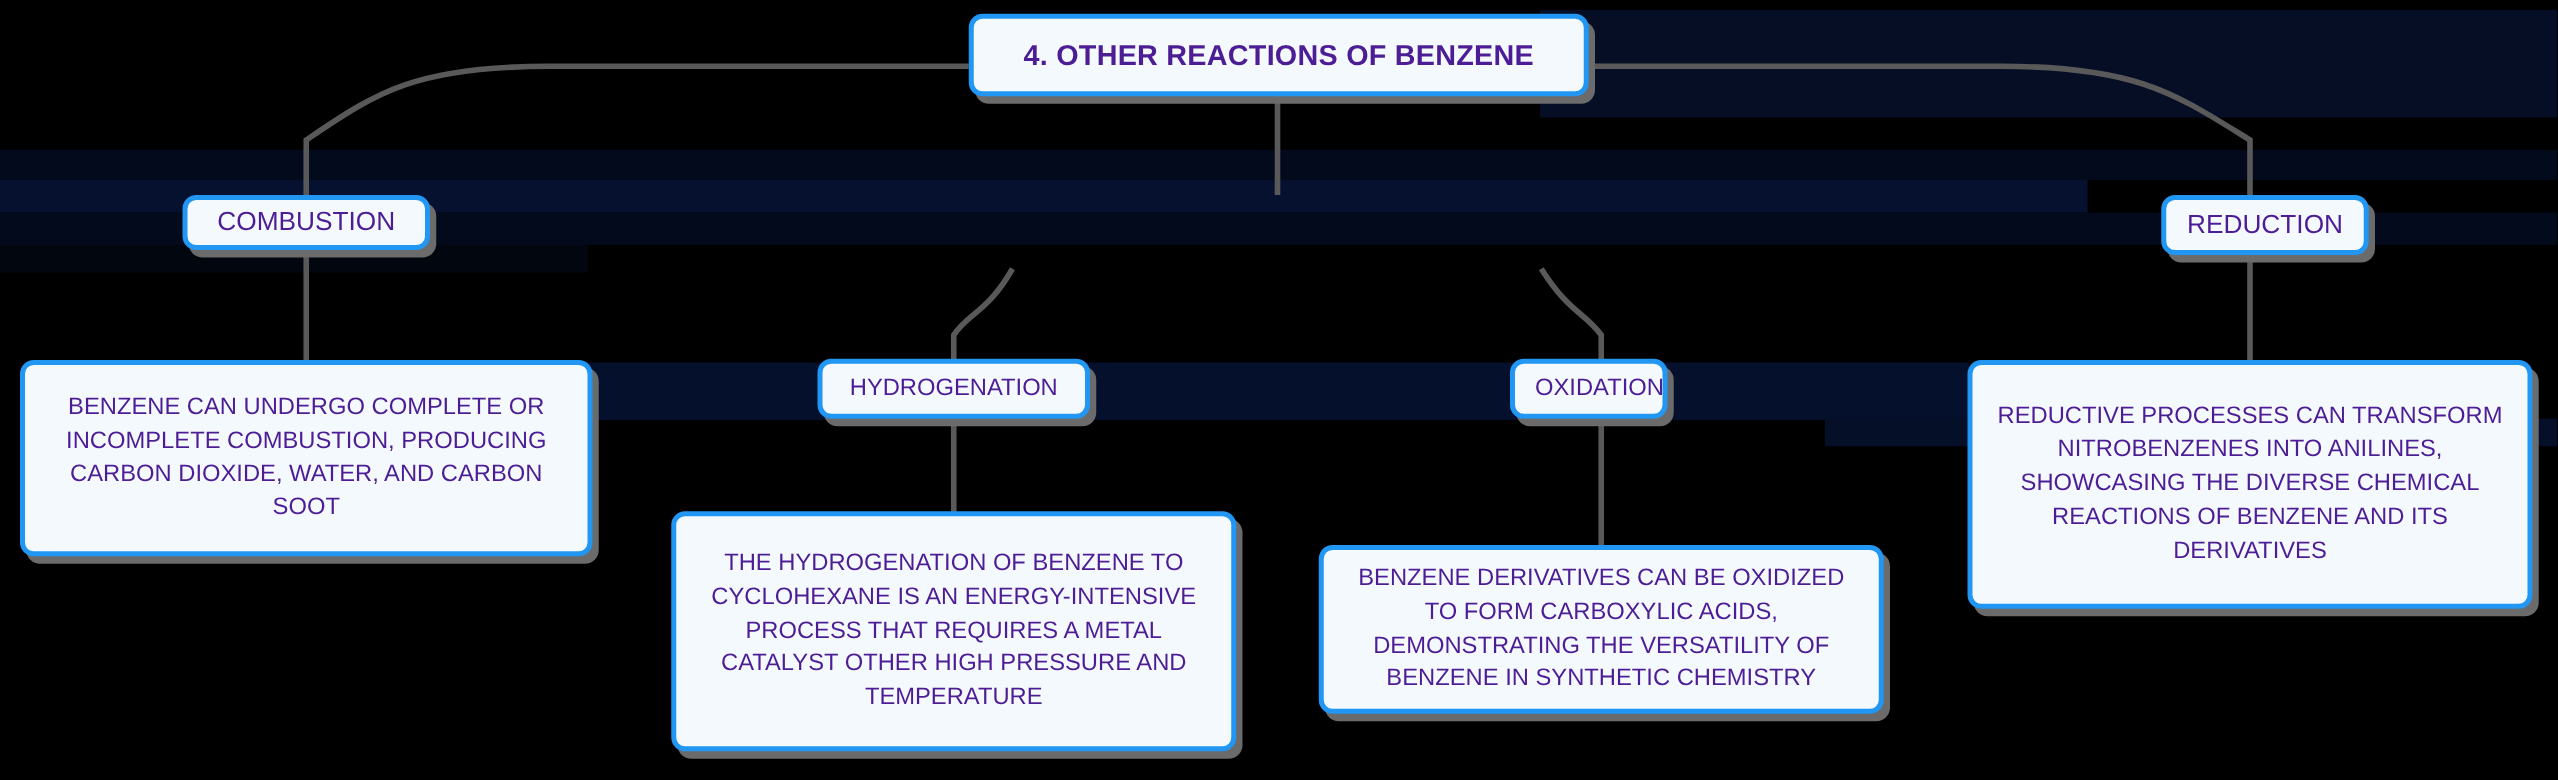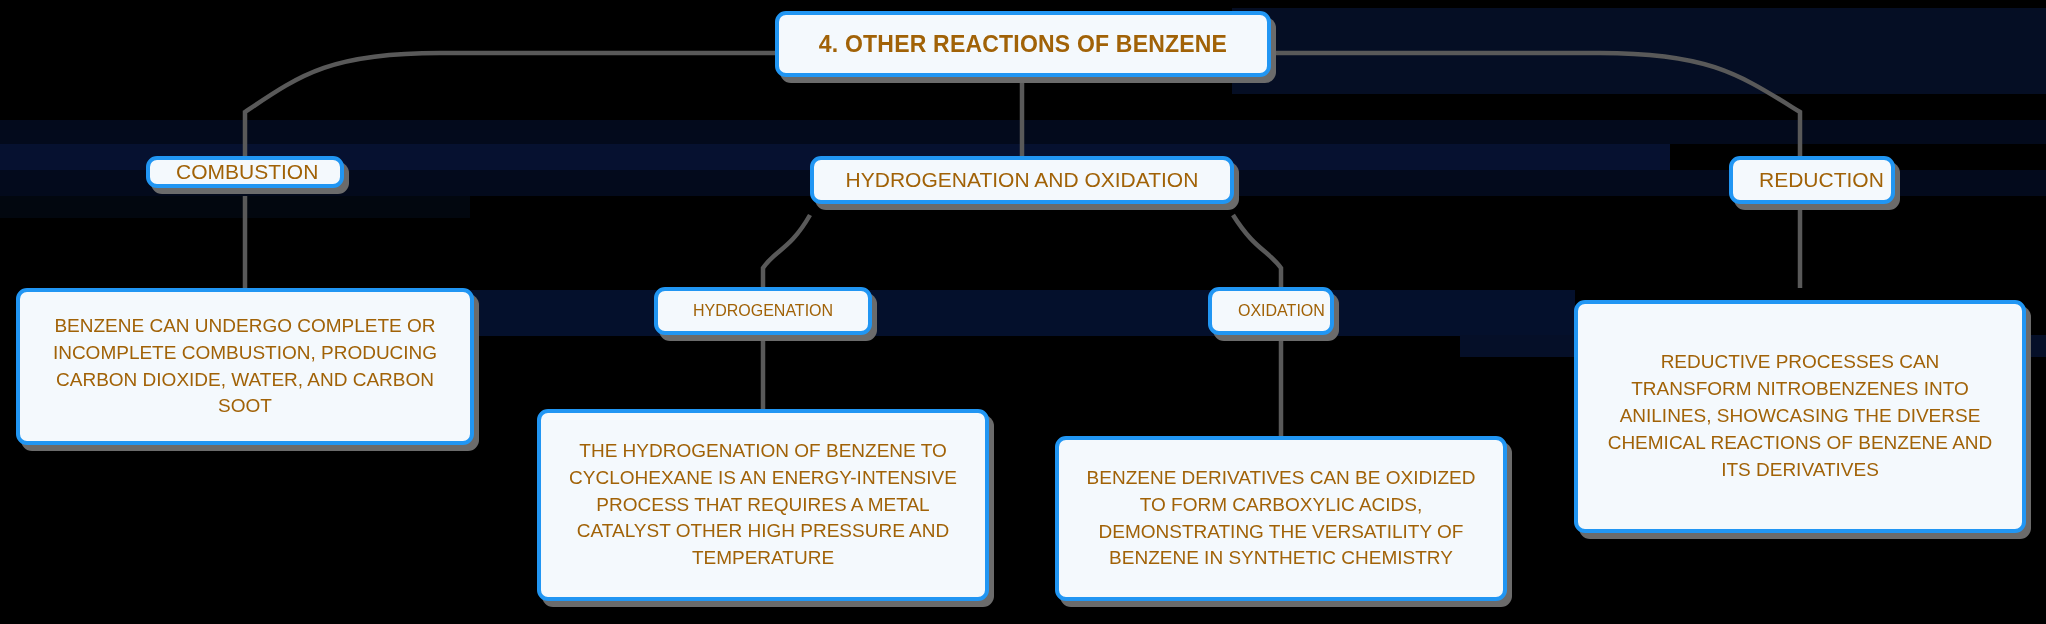--- a/index.html
+++ b/index.html
@@ -39,38 +39,38 @@
   .node {
     position: absolute;
     background: #f4f9fd;
     border: 4px solid #2196f3;
     border-radius: 11px;
     box-shadow: 5px 6px 0 0 #6b6b6b;
     display: flex;
     align-items: center;
     justify-content: center;
     text-align: center;
-    color: #a16207;
+    color: #4c1d95;
     line-height: 1.42;
-    padding: 6px 26px;
+    padding: 6px 16px;
   }
 
   .node.root {
     font-size: 23px;
     font-weight: bold;
     letter-spacing: 0.2px;
   }
 
   .node.branch {
     font-size: 21px;
     font-weight: normal;
   }
 
   .node.sub {
-    font-size: 16px;
+    font-size: 19px;
     font-weight: normal;
   }
 
   .node.leaf {
     font-size: 19px;
     font-weight: normal;
   }
 
   .node span { display: block; width: 100%; }
 </style>
@@ -106,49 +106,46 @@
 
     <path d="M 1281,340 L 1281,437"></path>
 
     <path d="M 1800,196 L 1800,288"></path>
   </svg>
 
   <div class="node root" style="left:775px; top:11px; width:496px; height:66px;">
     <span>4. OTHER REACTIONS OF BENZENE</span>
   </div>
 
-  <div class="node branch" style="left:146px; top:156px; width:198px; height:32px;justify-content:flex-end;">
+  <div class="node branch" style="left:146px; top:156px; width:198px; height:44px;justify-content:flex-end;">
     <span>COMBUSTION</span>
   </div>
 
   <div class="node leaf" style="left:16px; top:288px; width:458px; height:157px;">
     <span>BENZENE CAN UNDERGO COMPLETE OR INCOMPLETE COMBUSTION, PRODUCING CARBON DIOXIDE, WATER, AND CARBON SOOT</span>
   </div>
 
-  <div class="node branch" style="left:810px; top:156px; width:424px; height:48px;">
-    <span>HYDROGENATION AND OXIDATION</span>
-  </div>
 
   <div class="node sub" style="left:654px; top:287px; width:218px; height:48px;">
     <span>HYDROGENATION</span>
   </div>
 
   <div class="node leaf" style="left:537px; top:409px; width:452px; height:192px;">
     <span>THE HYDROGENATION OF BENZENE TO CYCLOHEXANE IS AN ENERGY-INTENSIVE PROCESS THAT REQUIRES A METAL CATALYST OTHER HIGH PRESSURE AND TEMPERATURE</span>
   </div>
 
   <div class="node sub" style="left:1208px; top:287px; width:126px; height:48px;">
     <span>OXIDATION</span>
   </div>
 
-  <div class="node leaf" style="left:1055px; top:436px; width:452px; height:165px;">
+  <div class="node leaf" style="left:1055px; top:436px; width:452px; height:135px;">
     <span>BENZENE DERIVATIVES CAN BE OXIDIZED TO FORM CARBOXYLIC ACIDS, DEMONSTRATING THE VERSATILITY OF BENZENE IN SYNTHETIC CHEMISTRY</span>
   </div>
 
   <div class="node branch" style="left:1717px; top:156px; width:166px; height:48px;margin-left:12px;">
     <span>REDUCTION</span>
   </div>
 
-  <div class="node leaf" style="left:1574px; top:288px; width:452px; height:233px;margin-top:12px;">
+  <div class="node leaf" style="left:1574px; top:288px; width:452px; height:199px;">
     <span>REDUCTIVE PROCESSES CAN TRANSFORM NITROBENZENES INTO ANILINES, SHOWCASING THE DIVERSE CHEMICAL REACTIONS OF BENZENE AND ITS DERIVATIVES</span>
   </div>
 
 </div>
 
 </body></html>

